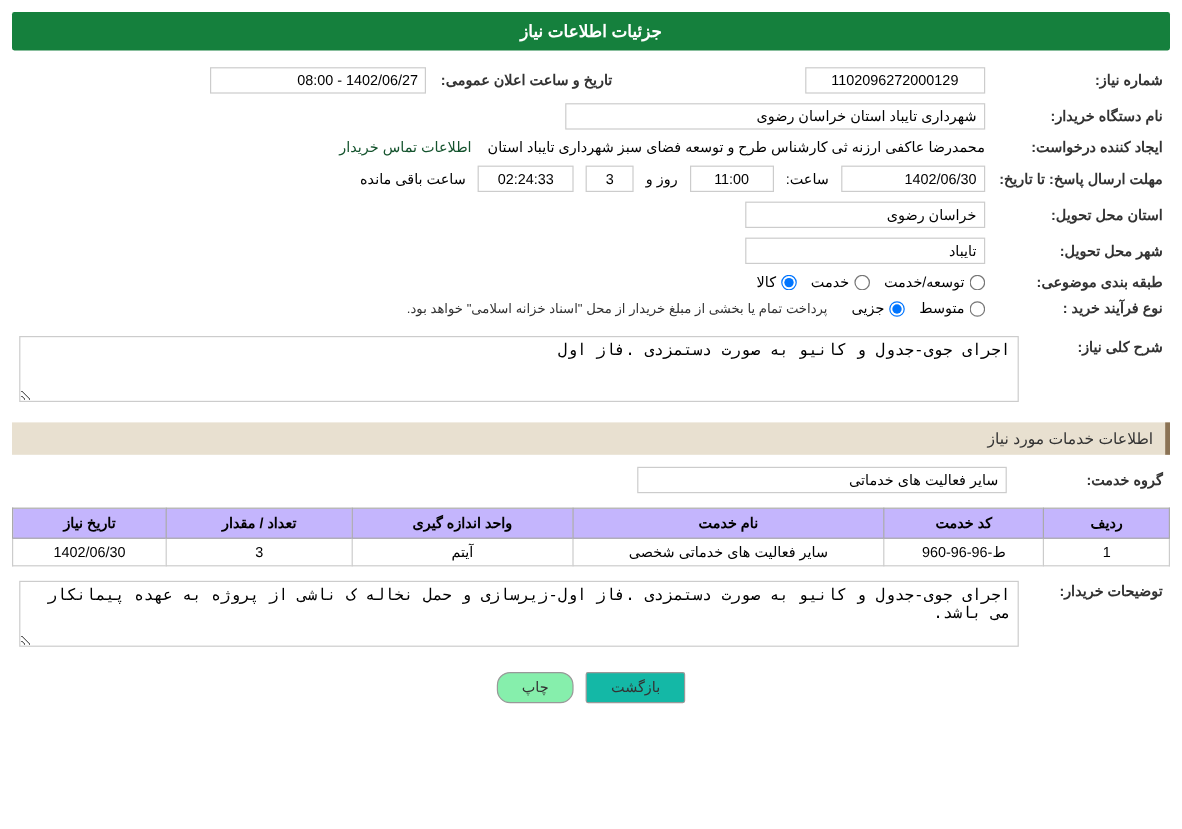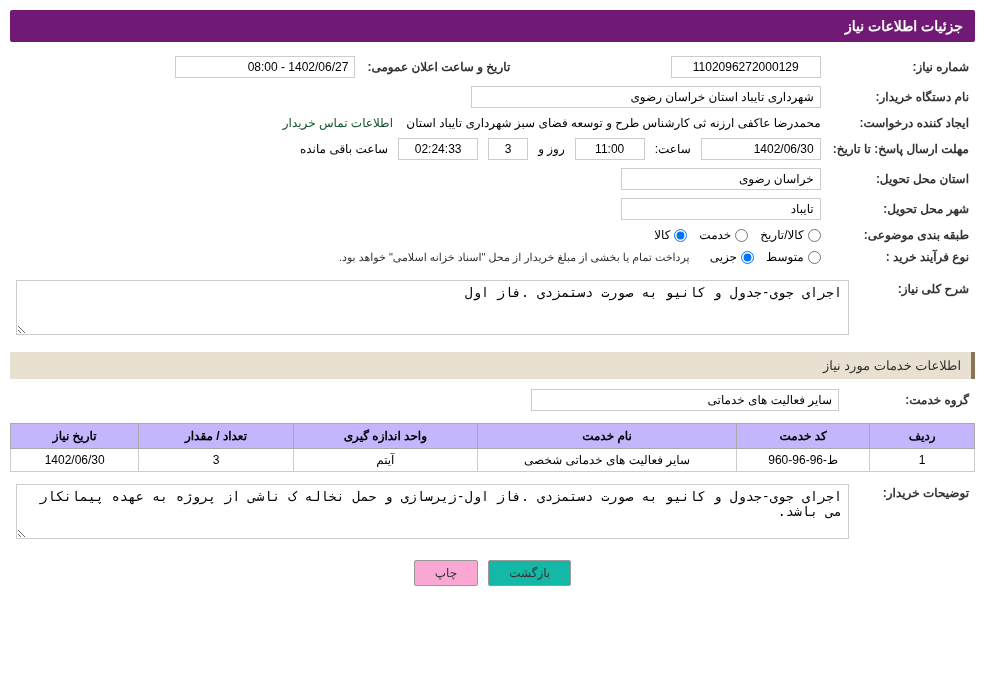--- a/index.html
+++ b/index.html
@@ -10,23 +10,23 @@
       direction: rtl;
     }
     .page-wrapper {
       width: 985px;
       min-height: 691px;
       background: #fff;
       margin: 0 auto;
       padding: 10px;
     }
     .header-bar {
-      background: #701a75;
+      background: #15803d;
       color: #fff;
-      text-align: right;
+      text-align: center;
       padding: 8px 12px;
       font-size: 14px;
       font-weight: bold;
       border-radius: 2px;
       margin-bottom: 10px;
     }
     .info-table {
       width: 100%;
       border-collapse: collapse;
       margin-bottom: 8px;
@@ -125,22 +125,23 @@
     }
     .btn {
       padding: 5px 20px;
       border: 1px solid #999;
       cursor: pointer;
       font-size: 12px;
       font-family: Tahoma, Arial, sans-serif;
       border-radius: 2px;
     }
     .btn-print {
-      background: #f9a8d4;
-      color: #333;
+      background: #86efac;
+      color: #333;
+      border-radius: 11px;
     }
     .btn-back {
       background: #14b8a6;
       color: #333;
     }
     .content-area {
       position: relative;
     }
     .notice-text {
       font-size: 11px;
@@ -216,21 +217,21 @@
           <span class="input-box" style="width:200px;">تایباد</span>
         </td>
       </tr>
 
       <tr>
         <td class="label-cell">طبقه بندی موضوعی:</td>
         <td class="value-cell" colspan="3">
           <div class="radio-group">
             <label class="radio-item">
               <input type="radio" name="category" style=""> 
-                  <span>کالا/تاریخ</span>
+                  <span>توسعه/خدمت</span>
             </label>
             <label class="radio-item">
               <input type="radio" name="category" style=""> 
                   <span>خدمت</span>
             </label>
             <label class="radio-item">
               <input type="radio" name="category" checked="" style=""> 
                   <span>کالا</span>
             </label>
           </div>

